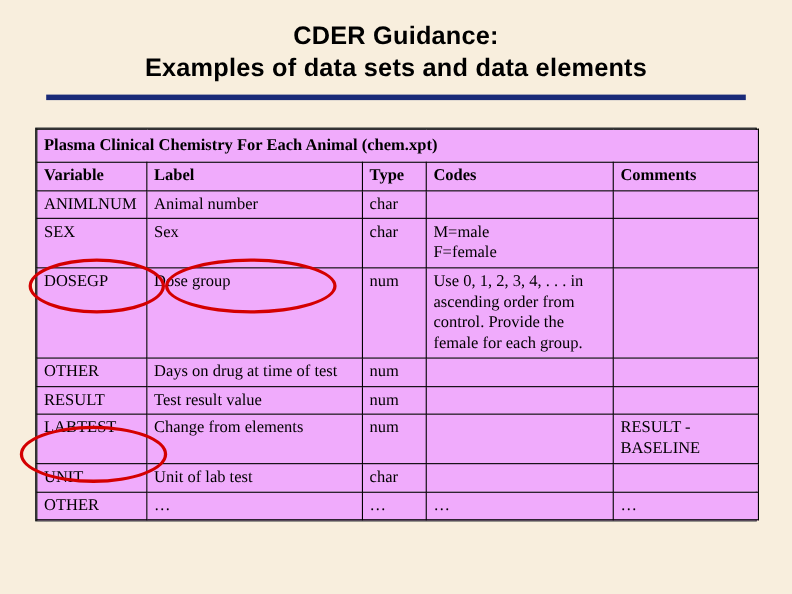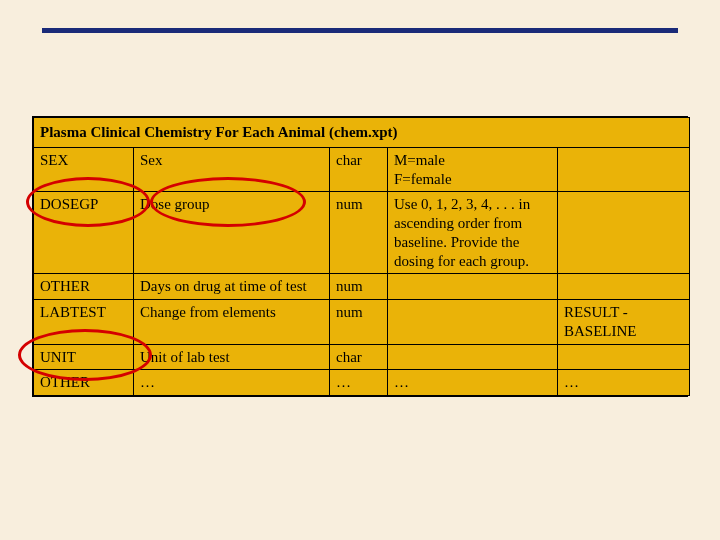--- a/index.html
+++ b/index.html
@@ -47,21 +47,21 @@
     width: 100%;
     table-layout: fixed;
   }
   td {
     border: 1px solid #000;
     font-size: 15px;
     padding: 3px 6px;
     vertical-align: top;
     line-height: 1.25;
     font-family: "Times New Roman", Times, serif;
-    background: #eab308;
+    background: #f0abfc;
   }
   .section-title td {
     font-weight: bold;
     padding: 5px 6px;
   }
   .hdr td {
     font-weight: bold;
   }
   col.c-var   { width: 100px; }
   col.c-lbl   { width: 196px; }
@@ -79,55 +79,80 @@
     border: 3px solid #d40000;
     border-radius: 50%;
     background: transparent;
   }
 </style>
 </head>
 <body>
 
 <div class="slide">
 
+  <div class="title">
+    <span>CDER Guidance:</span><br>
+    <span>Examples of data sets and data elements</span>
+  </div>
 
   <div class="rule"></div>
 
   <div class="table-wrap">
     <table>
       <colgroup>
         <col class="c-var">
           <col class="c-lbl">
           <col class="c-type">
           <col class="c-codes">
           <col class="c-com">
       </colgroup>
       <tbody>
           <tr class="section-title">
         <td colspan="5">Plasma Clinical Chemistry For Each Animal (chem.xpt)</td>
       </tr>
+      <tr class="hdr">
+        <td>Variable</td>
+        <td>Label</td>
+        <td>Type</td>
+        <td>Codes</td>
+        <td>Comments</td>
+      </tr>
 
+      <tr>
+        <td>ANIMLNUM</td>
+        <td>Animal number</td>
+        <td>char</td>
+        <td></td>
+        <td></td>
+      </tr>
       <tr>
         <td>SEX</td>
         <td>Sex</td>
         <td>char</td>
         <td style="white-space:pre-line;margin-left:31px;">M=male
 F=female</td>
         <td></td>
       </tr>
       <tr>
         <td>DOSEGP</td>
         <td>Dose group</td>
         <td>num</td>
-        <td>Use 0, 1, 2, 3, 4, . . . in ascending order from baseline. Provide the dosing for each group.</td>
+        <td>Use 0, 1, 2, 3, 4, . . . in ascending order from control. Provide the female for each group.</td>
         <td></td>
       </tr>
       <tr>
         <td>OTHER</td>
         <td>Days on drug at time of test</td>
+        <td>num</td>
+        <td></td>
+        <td></td>
+      </tr>
+      <tr>
+        <td>RESULT</td>
+        <td>Test result value</td>
         <td>num</td>
         <td></td>
         <td></td>
       </tr>
       <tr>
         <td>LABTEST</td>
         <td>Change from elements</td>
         <td>num</td>
         <td></td>
         <td>RESULT - BASELINE</td>

